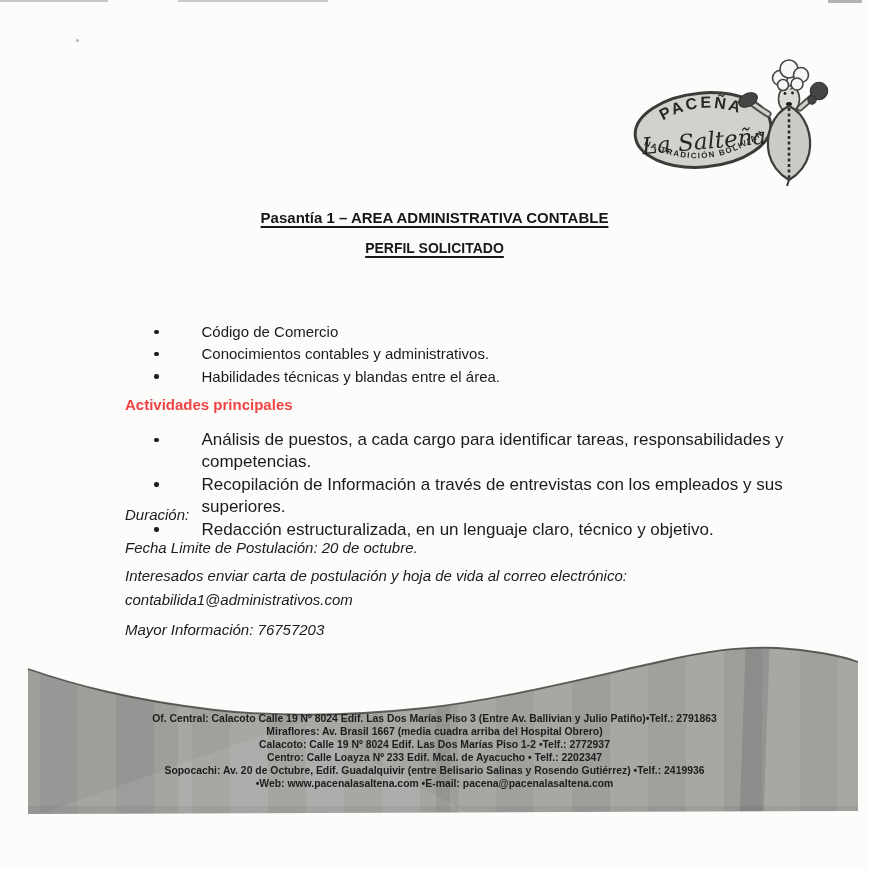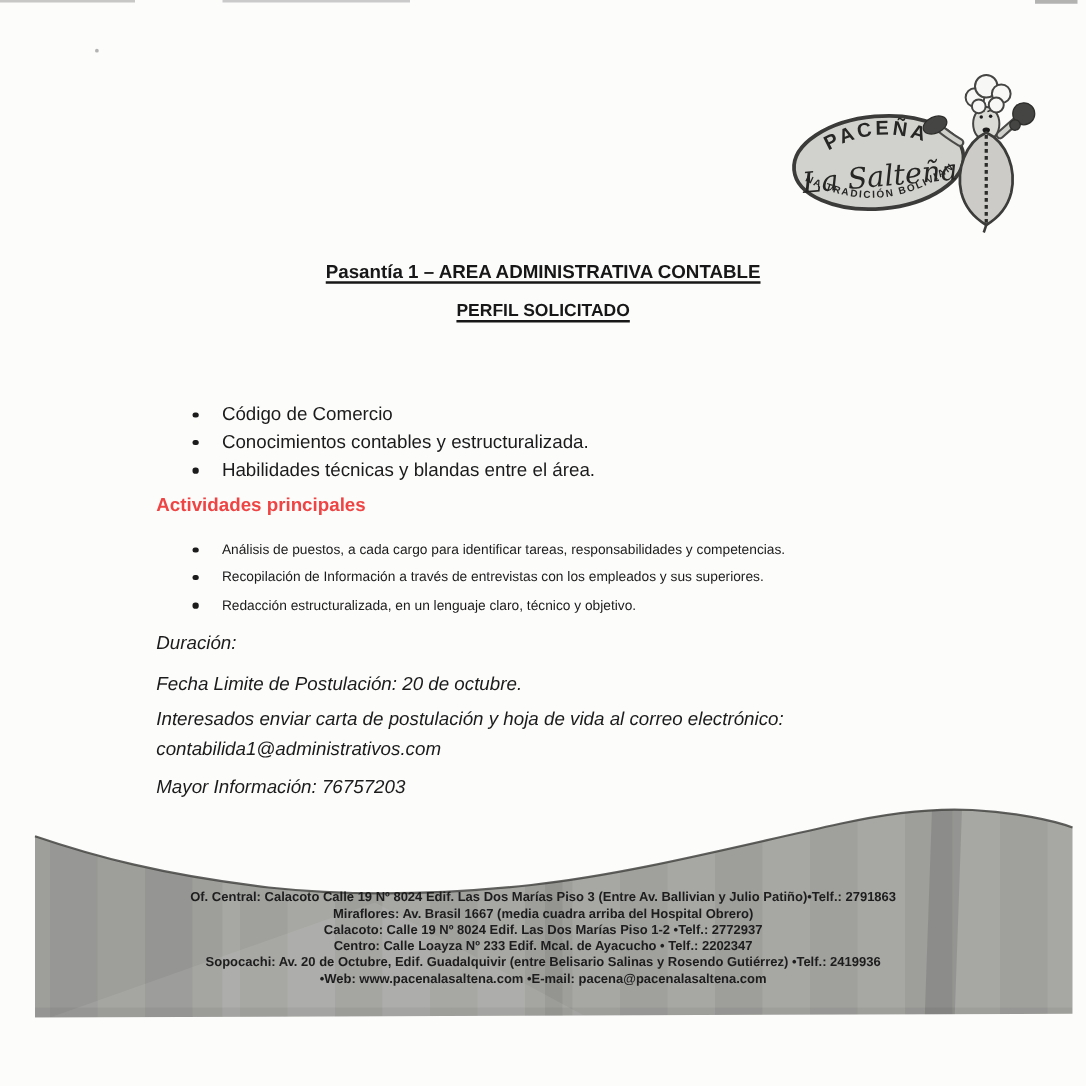--- a/index.html
+++ b/index.html
@@ -21,22 +21,22 @@
   .doc-title,.doc-subtitle{position:absolute;left:0;right:0;text-align:center;font-weight:bold;color:#171717;}
   .doc-title{top:209px;font-size:15px;}
   .doc-subtitle{top:240px;font-size:14px;}
   .u{text-decoration:underline;text-decoration-thickness:1.6px;text-underline-offset:3px;}
 
   
   .intro{position:absolute;left:125px;width:667px;top:268px;font-size:15px;line-height:23px;text-align:justify;}
   .bullets{position:absolute;left:154px;}
   .bullets-1{top:321px;width:640px;}
   .bullets-2{top:429px;width:690px;font-size:14.2px;}
-  .li{display:flex;align-items:flex-start;line-height:22.4px;font-size:15px;}
-  .bullets-2 .li{font-size:11px;}
+  .li{display:flex;align-items:flex-start;line-height:22.4px;font-size:15px;gap:24px;}
+  .bullets-2 .li{font-size:17px;}
   .dot{width:4.5px;height:4.5px;border-radius:50%;background:#1b1b1b;margin:8.5px 19px 0 0;flex:none;}
   .section-heading{position:absolute;left:125px;top:396px;font-size:15px;font-weight:bold;color:#ef4444;}
   .detail{position:absolute;left:125px;font-size:15px;line-height:23px;font-style:italic;}
   .d-duration{top:503px;}
   .d-deadline{top:536px;}
   .d-apply{top:564px;width:667px;}
   .d-email{top:588px;}
   .d-info{top:618px;}
 
   
@@ -115,21 +115,21 @@
   </div>
 
 
   <div class="bullets bullets-1">
     <div class="li">
       <span class="dot"></span>
       <span>Código de Comercio</span>
     </div>
     <div class="li">
       <span class="dot"></span>
-      <span>Conocimientos contables y estructuralizada.</span>
+      <span>Conocimientos contables y administrativos.</span>
     </div>
     <div class="li">
       <span class="dot"></span>
       <span>Habilidades técnicas y blandas entre el área.</span>
     </div>
   </div>
 
   <div class="section-heading">Actividades principales</div>
   <div class="bullets bullets-2">
     <div class="li">

